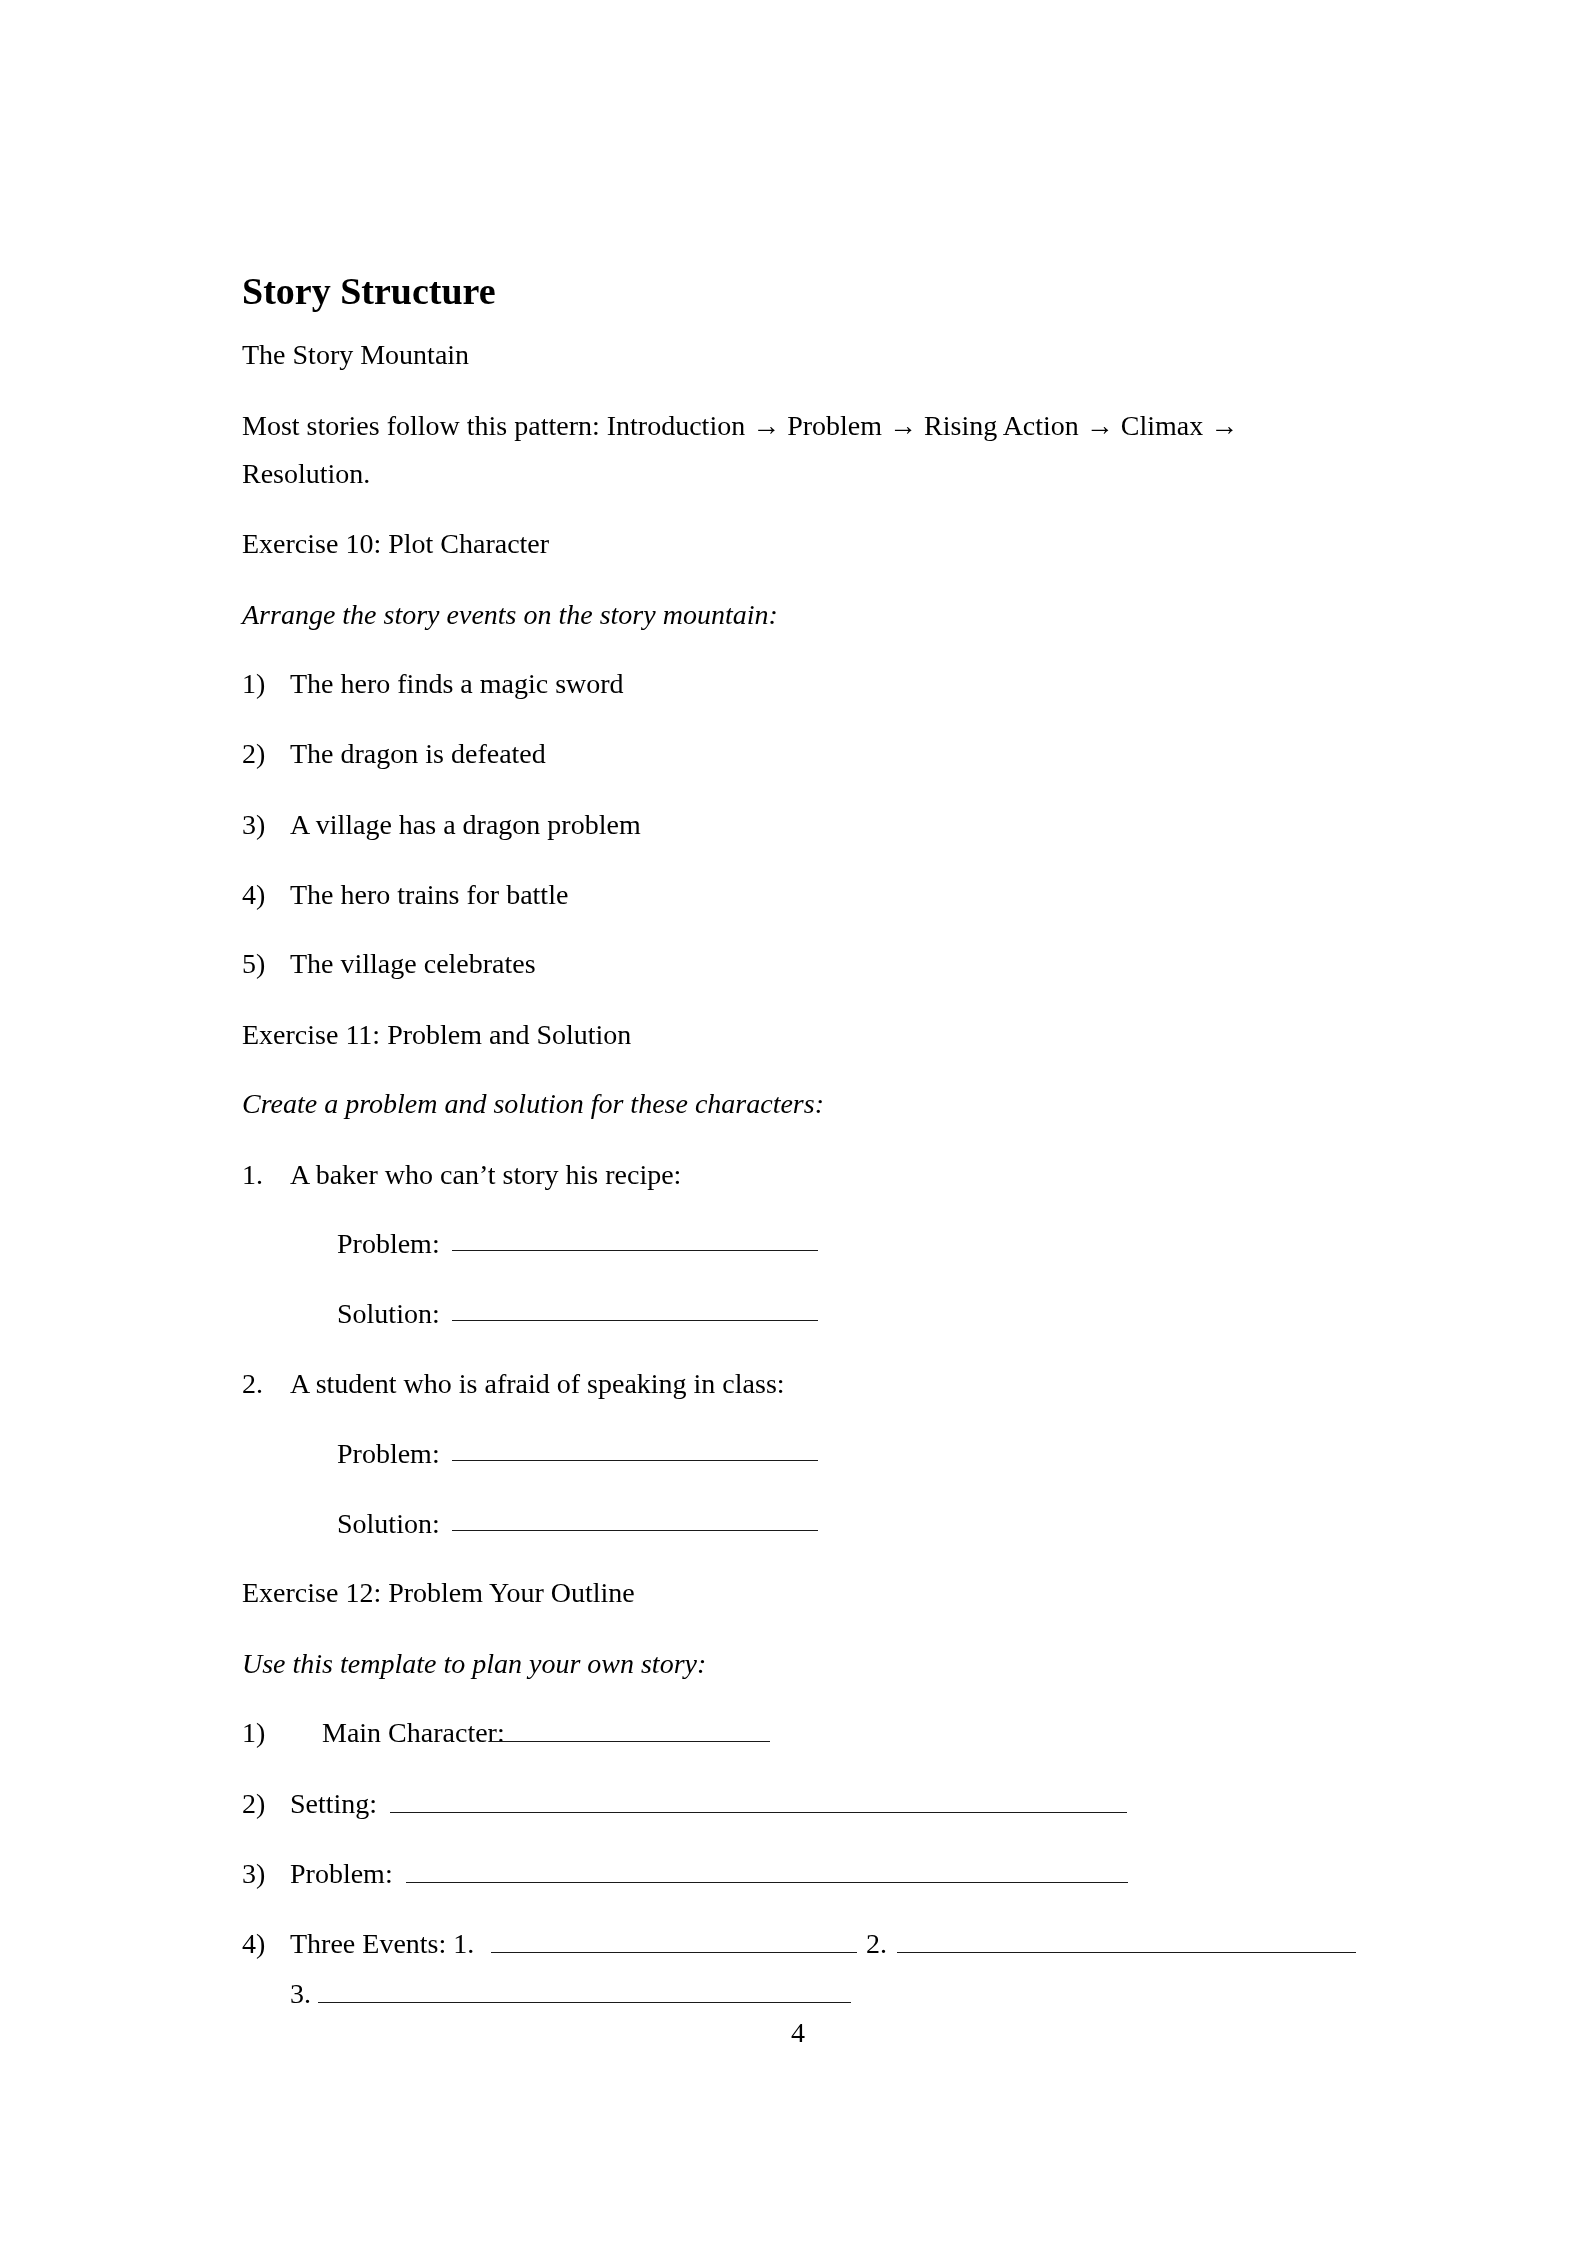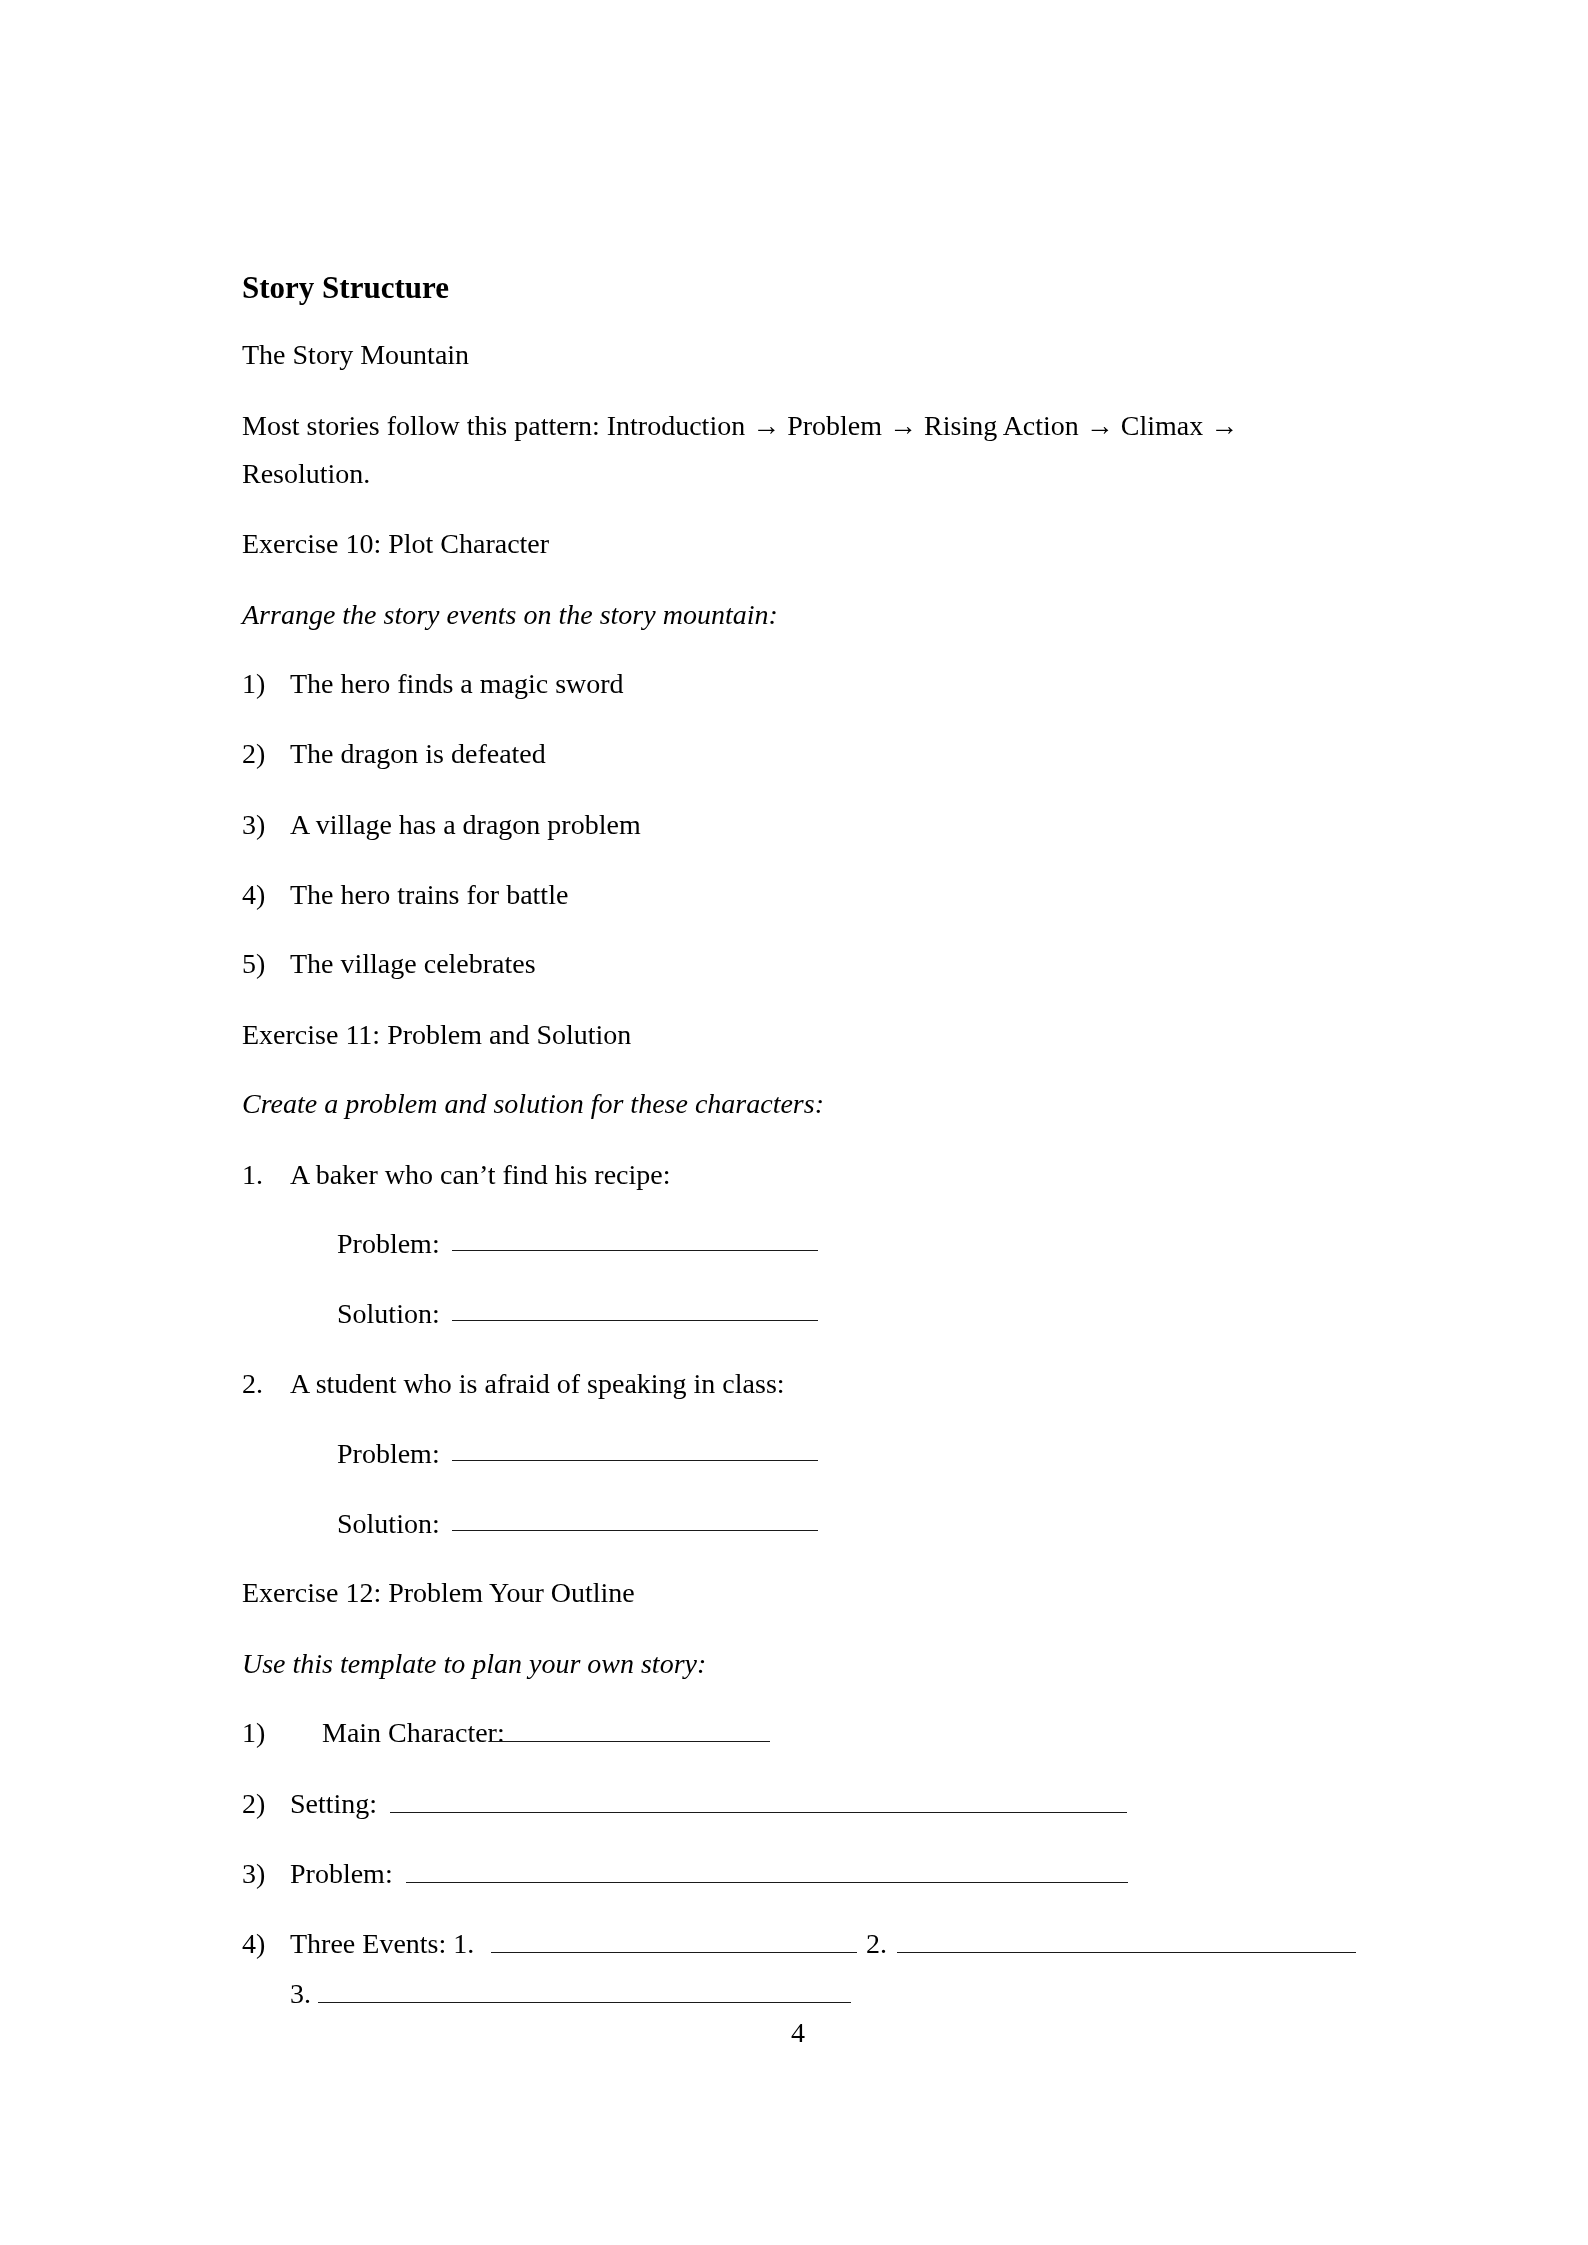--- a/index.html
+++ b/index.html
@@ -1,19 +1,19 @@
 <!DOCTYPE html>
 <html><head>
 <meta charset="utf-8">
 <style>
   html, body { margin:0; padding:0; background:#ffffff; }
   body { width:1588px; height:2245px; position:relative; overflow:hidden;
          font-family:"Liberation Serif", "DejaVu Serif", serif; color:#000; }
   .ln { position:absolute; white-space:nowrap; line-height:1; }
-  .h1 { font-size:31px; font-weight:bold; }
+  .h1 { font-size:38px; font-weight:bold; }
   .h2 { font-size:28px; font-weight:normal; }
   .body { font-size:28px; }
   .it { font-style:italic; }
   .blank { position:absolute; height:0; border-bottom:1.5px solid #1a1a1a; }
   .pagenum { font-size:28px; }
 </style>
 </head>
 <body>
 
 <div class="ln h1" style="left:242px; top:272px;">Story Structure</div>
@@ -32,21 +32,21 @@
 <div class="ln body" style="left:290px; top:811px;">A village has a dragon problem</div>
 <div class="ln body" style="left:242px; top:881px;">4)</div>
 <div class="ln body" style="left:290px; top:881px;">The hero trains for battle</div>
 <div class="ln body" style="left:242px; top:950px;">5)</div>
 <div class="ln body" style="left:290px; top:950px;">The village celebrates</div>
 
 <div class="ln h2" style="left:242px; top:1021px;">Exercise 11: Problem and Solution</div>
 <div class="ln body it" style="left:242px; top:1090px;">Create a problem and solution for these characters:</div>
 
 <div class="ln body" style="left:242px; top:1161px;">1.</div>
-<div class="ln body" style="left:290px; top:1161px;">A baker who can’t find his recipe:</div>
+<div class="ln body" style="left:290px; top:1161px;">A baker who can’t story his recipe:</div>
 <div class="ln body" style="left:337px; top:1230px;">Problem:</div>
 <div class="blank" style="left:452px; top:1250px; width:366px;"></div>
 <div class="ln body" style="left:337px; top:1300px;">Solution:</div>
 <div class="blank" style="left:452px; top:1320px; width:366px;"></div>
 
 <div class="ln body" style="left:242px; top:1370px;">2.</div>
 <div class="ln body" style="left:290px; top:1370px;">A student who is afraid of speaking in class:</div>
 <div class="ln body" style="left:337px; top:1440px;">Problem:</div>
 <div class="blank" style="left:452px; top:1460px; width:366px;"></div>
 <div class="ln body" style="left:337px; top:1510px;">Solution:</div>

